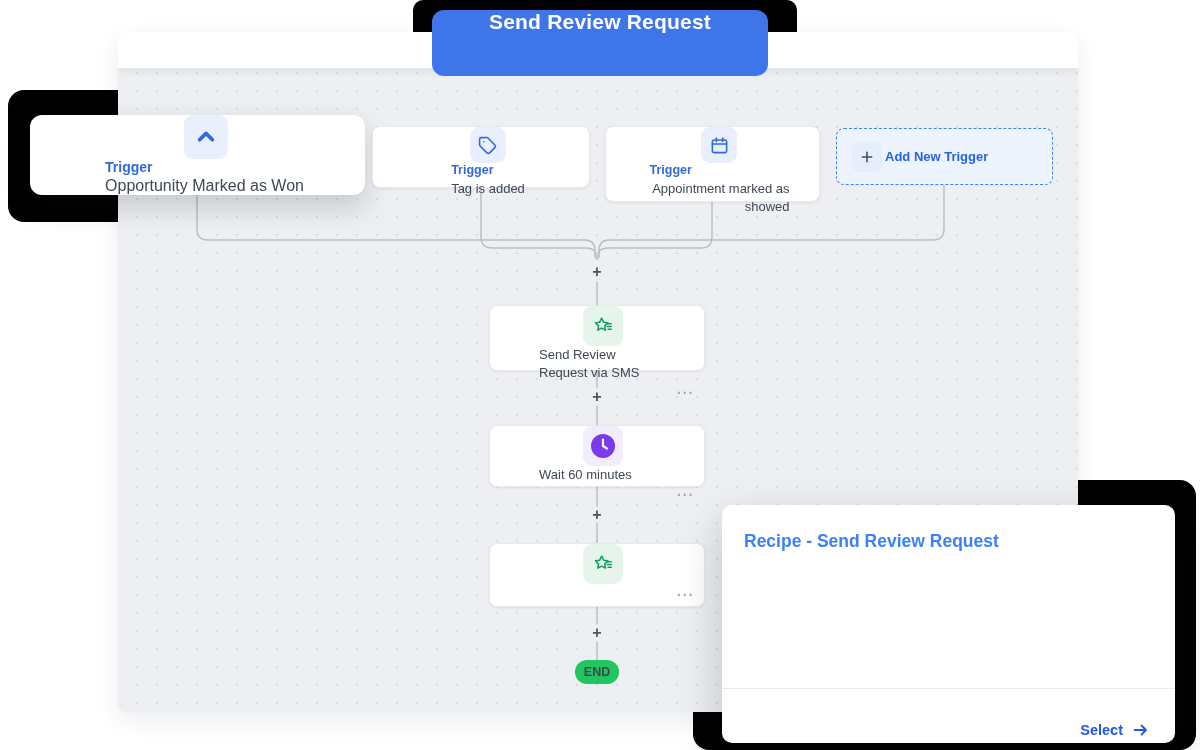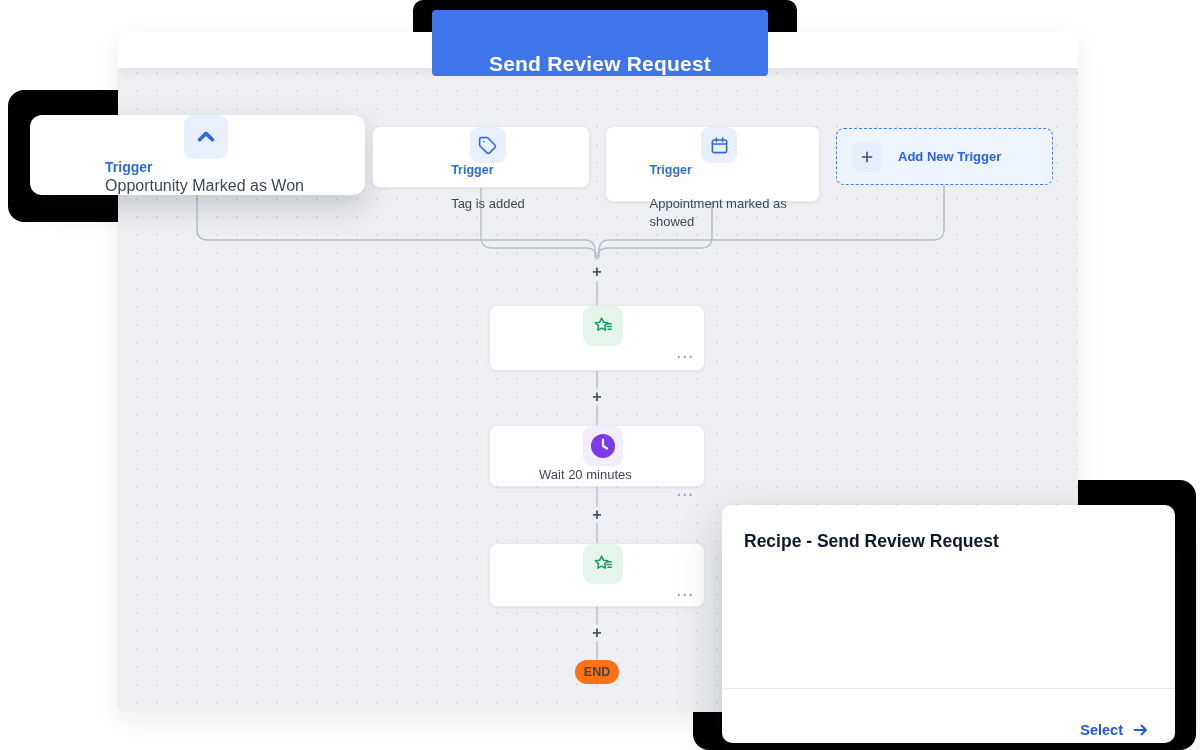--- a/index.html
+++ b/index.html
@@ -36,22 +36,22 @@
 
   .plus-btn {
     position:absolute; width:16px; height:18px; z-index:4;
     color:#4b5563; font-size:16px; font-weight:600; line-height:18px;
     text-align:center; cursor:pointer; user-select:none;
   }
 
   
   .banner-btn {
     position:absolute; left:432px; top:10px; width:336px; height:66px;
-    background:#3e75e9; border-radius:4px; z-index:5;
-    display:flex; align-items:flex-end; justify-content:center;
+    background:#3e75e9; border-radius:12px; z-index:5;
+    display:flex; align-items:flex-start; justify-content:center;
     color:#fff; font-size:21px; font-weight:700; letter-spacing:.2px;
     cursor:pointer;
   }
 
   
   .card {
     position:absolute; background:#fff; border-radius:8px; z-index:4;
     display:flex; align-items:center;
     border:1px solid #e7e9ed;
     box-shadow:0 1px 3px rgba(16,24,40,.07);
@@ -67,61 +67,61 @@
   .tile-purple { background:#f2edfb; }
 
   .trigger-main { left:30px; top:115px; width:335px; height:80px; border:none;
     border-radius:12px; box-shadow:0 12px 28px rgba(16,24,40,.18); z-index:4; }
   .trigger-main .icon-tile { width:44px; height:44px; margin-left:17px; }
   .trigger-main .t-label { font-size:14px; font-weight:700; color:#2f6ae0; }
   .trigger-main .t-title { font-size:16px; color:#3f4854; margin-top:2px; }
 
   .trigger-sm .icon-tile { width:36px; height:36px; margin-left:13px; }
   .trigger-sm .t-label { font-size:12.5px; font-weight:700; color:#2f6ae0; }
-  .trigger-sm .t-title { font-size:13px; color:#3f4854; margin-top:18px; line-height:1.35; }
+  .trigger-sm .t-title { font-size:13px; color:#3f4854; margin-top:3px; line-height:1.35;text-align:right; }
   .trigger-2 { left:372px; top:126px; width:218px; height:62px; }
   .trigger-3 { left:605px; top:126px; width:215px; height:76px; }
   .trigger-3 .t-title { max-width:140px; }
 
   .card-text { margin-left:14px; }
 
   .add-trigger {
     position:absolute; left:836px; top:128px; width:217px; height:57px; z-index:4;
     background:#eef4fd; border:1px dashed #3b82f6; border-radius:8px;
     display:flex; align-items:center; cursor:pointer;
   }
   .add-trigger .plus-tile {
     width:30px; height:30px; margin-left:15px; border-radius:8px;
     background:#e6eefb; display:flex; align-items:center; justify-content:center;
   }
-  .add-trigger .a-label { margin-left:16px; font-size:13px; font-weight:700; color:#2563eb; }
+  .add-trigger .a-label { margin-left:3px; font-size:13px; font-weight:700; color:#2563eb; }
 
   .step { left:489px; width:216px; }
   .step .icon-tile { width:40px; height:40px; margin-left:11px; }
   .step .s-title { font-size:13px; color:#3f4854; line-height:1.4; width:128px; margin-left:12px; }
   .step .menu { margin-left:auto; margin-right:10px; color:#9aa1ab; font-size:17px;
     letter-spacing:1px; cursor:pointer; }
   .step-sms   { top:305px; height:66px; }
   .step-wait  { top:425px; height:62px; }
   .step-email { top:543px; height:64px; }
 
   .end-pill {
     position:absolute; left:575px; top:660px; width:44px; height:24px; z-index:4;
-    background:#f97316; border-radius:12px; display:flex; align-items:center;
+    background:#22c55e; border-radius:12px; display:flex; align-items:center;
     justify-content:center; font-size:12.5px; font-weight:700; color:#3f4754;
   }
 
   
   .recipe {
     position:absolute; left:722px; top:505px; width:453px; height:238px; z-index:6;
     background:#fff; border-radius:10px;
     box-shadow:0 18px 44px rgba(16,24,40,.22);
   }
   .recipe-body { padding:26px 26px 0 22px; }
-  .recipe-title { font-size:17.5px; font-weight:700; color:#0f172a; }
+  .recipe-title { font-size:17.5px; font-weight:700; color:#3b82f6; }
   .recipe-desc { margin-top:9px; font-size:14px; color:#4b5563; line-height:1.55;
     max-width:400px; }
   .recipe-footer {
     position:absolute; left:0; right:0; bottom:0; height:55px;
     border-top:1px solid #e7e9ec;
     display:flex; align-items:center; justify-content:flex-end; padding-right:26px;
   }
   .select-btn { display:flex; align-items:center; gap:9px; cursor:pointer;
     color:#2257e7; font-size:14.5px; font-weight:700;margin-top:28px; }
 </style>
@@ -209,31 +209,32 @@
   <span class="a-label">Add New Trigger</span>
 </div>
 
 <div class="card step step-sms">
   <span class="icon-tile tile-green">
     <svg width="22" height="22" viewBox="0 0 24 24" fill="none">
       <path d="M10.5 3.5 l2.1 4.3 4.7.7 -3.4 3.3 .8 4.7 -4.2 -2.2 -4.2 2.2 .8 -4.7 -3.4 -3.3 4.7 -.7 z" stroke="#159c60" stroke-width="1.7" stroke-linejoin="round"></path>
       <path d="M16.5 9.5 h4.5 M16.5 12.5 h4.5 M17.5 15.5 h3.5" stroke="#159c60" stroke-width="1.6" stroke-linecap="round"></path>
     </svg>
   </span>
+  <span class="s-title">Send Review Request via SMS</span>
   <span class="menu">⋯</span>
 </div>
 
 <div class="card step step-wait">
   <span class="icon-tile tile-purple">
     <svg width="26" height="26" viewBox="0 0 26 26" fill="none">
       <circle cx="13" cy="13" r="12" fill="#7c3aed"></circle>
       <path d="M13 6.5 V13 L17 15.5" stroke="#ffffff" stroke-width="2.2" stroke-linecap="round" stroke-linejoin="round"></path>
     </svg>
   </span>
-  <span class="s-title">Wait 20 minutes</span>
+  <span class="s-title">Wait 60 minutes</span>
   <span class="menu">⋯</span>
 </div>
 
 <div class="card step step-email">
   <span class="icon-tile tile-green">
     <svg width="22" height="22" viewBox="0 0 24 24" fill="none">
       <path d="M10.5 3.5 l2.1 4.3 4.7.7 -3.4 3.3 .8 4.7 -4.2 -2.2 -4.2 2.2 .8 -4.7 -3.4 -3.3 4.7 -.7 z" stroke="#159c60" stroke-width="1.7" stroke-linejoin="round"></path>
       <path d="M16.5 9.5 h4.5 M16.5 12.5 h4.5 M17.5 15.5 h3.5" stroke="#159c60" stroke-width="1.6" stroke-linecap="round"></path>
     </svg>
   </span>

